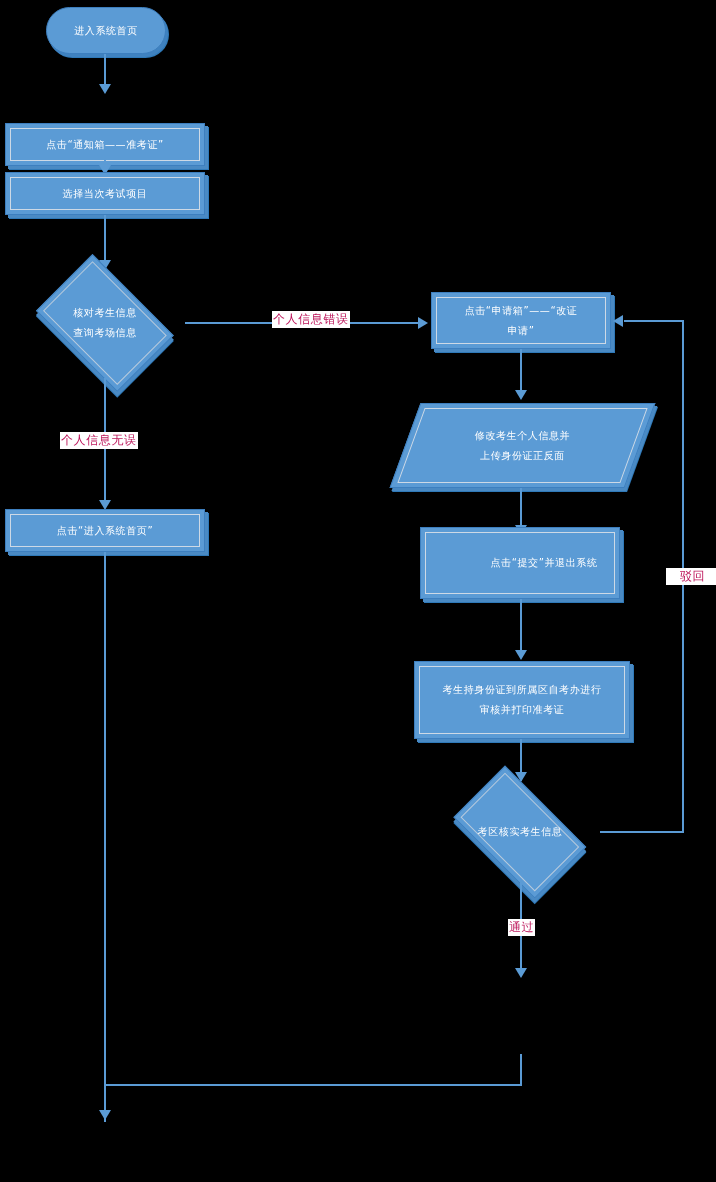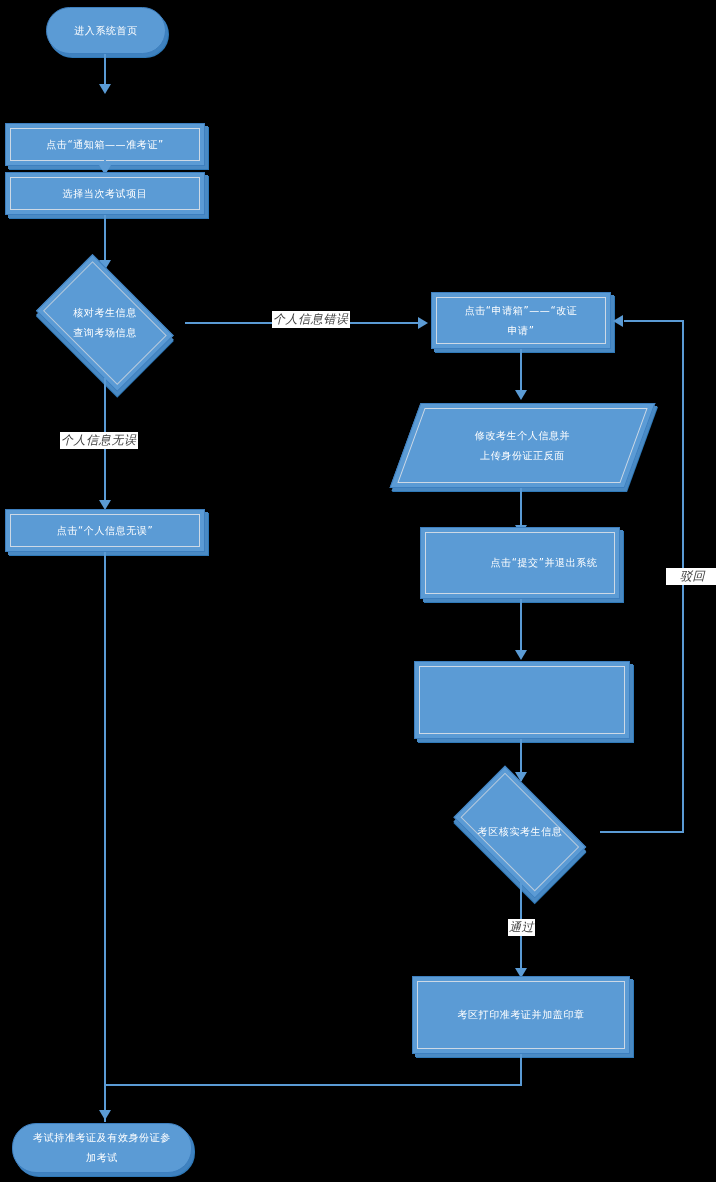--- a/index.html
+++ b/index.html
@@ -131,28 +131,27 @@
   .arrow.left {
     border-top: 6px solid transparent;
     border-bottom: 6px solid transparent;
     border-right: 10px solid #5b9bd5;
   }
 
   
   .edge-label {
     position: absolute;
     background: #ffffff;
-    color: #404040;
+    color: #be185d;
     font-size: 12px;
     line-height: 17px;
     letter-spacing: 0.6px;
     padding: 0 1px;
     white-space: nowrap;
     z-index: 5;
-    font-style: italic;
   }
 </style>
 </head>
 <body>
 
 <div id="canvas">
 
   <div class="node terminator" style="left:46px; top:7px; width:120px; height:47px;">
     <span class="label">进入系统首页</span>
   </div>
@@ -185,30 +184,26 @@
   <div class="line h" style="left:185px; top:322px; width:236px;"></div>
   <div class="arrow right" style="left:418px; top:317px;"></div>
   <div class="edge-label" style="left:272px; top:311px;">个人信息错误</div>
 
   <div class="line v" style="left:104px; top:378px; height:128px;"></div>
   <div class="arrow down" style="left:99px; top:500px;"></div>
   <div class="edge-label" style="left:60px; top:432px;">个人信息无误</div>
 
   <div class="node rect" style="left:5px; top:509px; width:200px; height:43px;">
     <span class="inner-border"></span>
-    <span class="label">点击“个人信息无误”</span>
+    <span class="label">点击“进入系统首页”</span>
   </div>
 
   <div class="line v" style="left:104px; top:552px; height:570px;"></div>
   <div class="arrow down" style="left:99px; top:1110px;"></div>
 
-  <div class="node terminator" style="left:12px; top:1123px; width:180px; height:50px;">
-    <span class="label">考试持准考证及有效身份证参
-加考试</span>
-  </div>
 
   <div class="node rect" style="left:431px; top:292px; width:180px; height:57px;">
     <span class="inner-border"></span>
     <span class="label">点击“申请箱”——“改证
 申请”</span>
   </div>
 
   <div class="line v" style="left:520px; top:349px; height:46px;"></div>
   <div class="arrow down" style="left:515px; top:390px;"></div>
 
@@ -224,41 +219,39 @@
   <div class="node rect" style="left:420px; top:527px; width:200px; height:72px;padding-left:48px;">
     <span class="inner-border"></span>
     <span class="label">点击“提交”并退出系统</span>
   </div>
 
   <div class="line v" style="left:520px; top:599px; height:58px;"></div>
   <div class="arrow down" style="left:515px; top:650px;"></div>
 
   <div class="node rect" style="left:414px; top:661px; width:216px; height:78px;">
     <span class="inner-border"></span>
+    <span class="label">考生持身份证到所属区自考办进行
+审核并打印准考证</span>
   </div>
 
   <div class="line v" style="left:520px; top:739px; height:42px;"></div>
   <div class="arrow down" style="left:515px; top:772px;"></div>
 
   <div class="node diamond" style="left:440px; top:782px; width:160px; height:100px;">
     <span class="shape"></span>
     <span class="label">考区核实考生信息</span>
   </div>
 
   <div class="line h" style="left:600px; top:831px; width:84px;"></div>
   <div class="line v" style="left:682px; top:320px; height:513px;"></div>
   <div class="line h" style="left:624px; top:320px; width:60px;"></div>
   <div class="arrow left" style="left:613px; top:315px;"></div>
   <div class="edge-label" style="left:666px; top:568px; width:53px; text-align:center; padding:0;">驳回</div>
 
   <div class="line v" style="left:520px; top:882px; height:94px;"></div>
   <div class="arrow down" style="left:515px; top:968px;"></div>
   <div class="edge-label" style="left:508px; top:919px;">通过</div>
 
-  <div class="node rect" style="left:412px; top:976px; width:218px; height:78px;">
-    <span class="inner-border"></span>
-    <span class="label">考区打印准考证并加盖印章</span>
-  </div>
 
   <div class="line v" style="left:520px; top:1054px; height:31px;"></div>
   <div class="line h" style="left:104px; top:1084px; width:418px;"></div>
 
 </div>
 
 </body></html>

